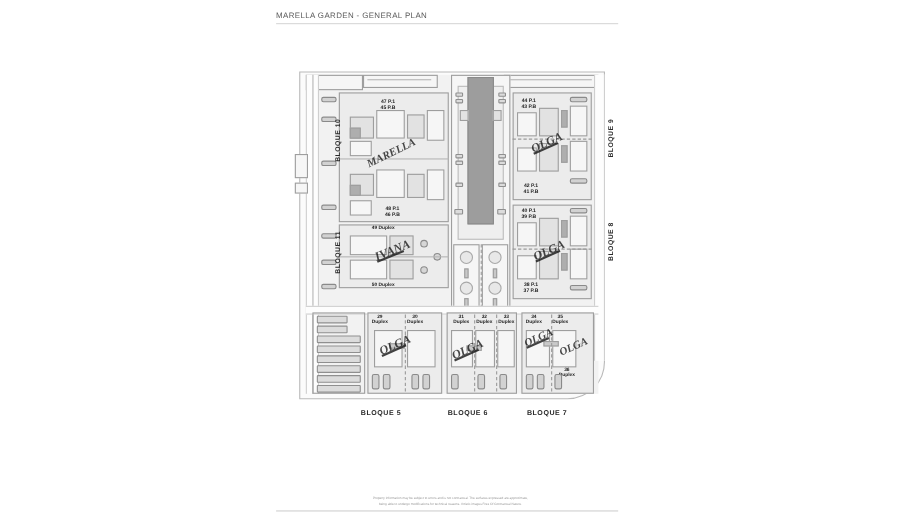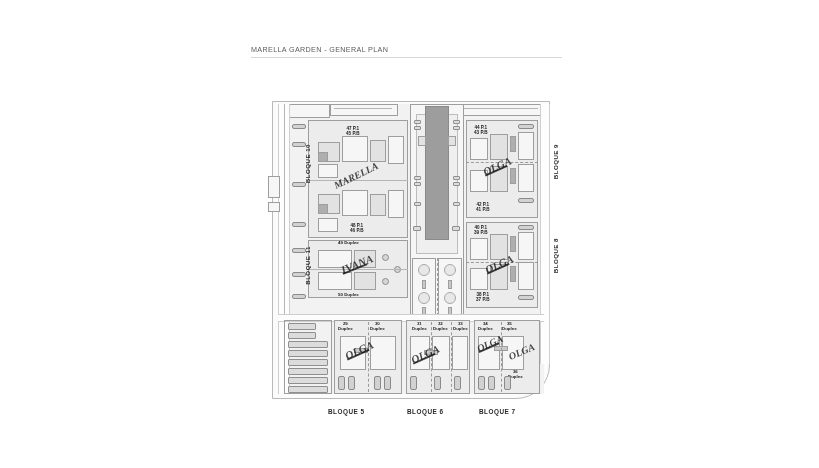--- a/index.html
+++ b/index.html
@@ -7,21 +7,20 @@
     margin: 0; padding: 0;
     width: 819px; height: 468px;
     background: #ffffff;
     font-family: "Liberation Sans", sans-serif;
     overflow: hidden;
   }
   #page {
     position: relative;
     width: 819px; height: 432px;
     background: #ffffff;
-    margin-top: 36px;
   }
 
   
   .doc-title {
     position: absolute;
     left: 251px; top: 9px;
     font-size: 7.2px;
     letter-spacing: 0.35px;
     color: #5b5b5b;
     white-space: nowrap;

